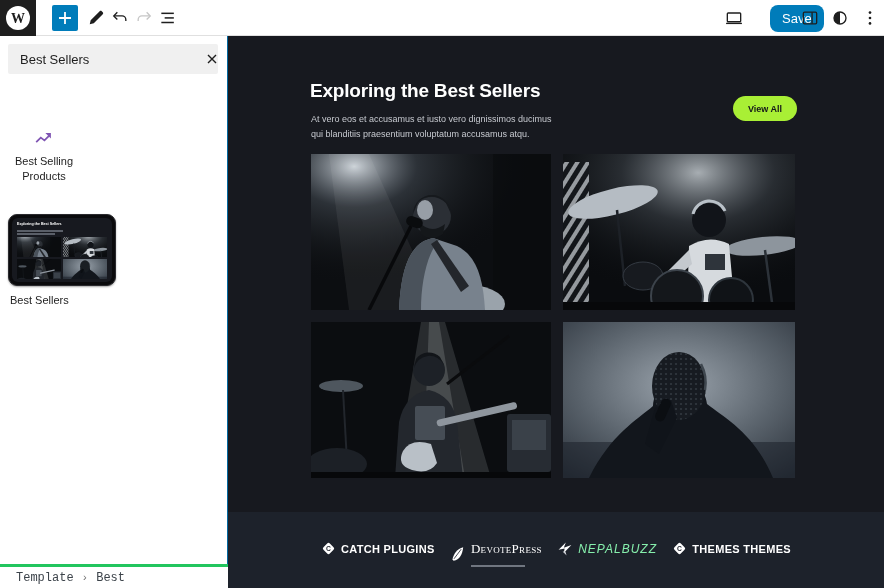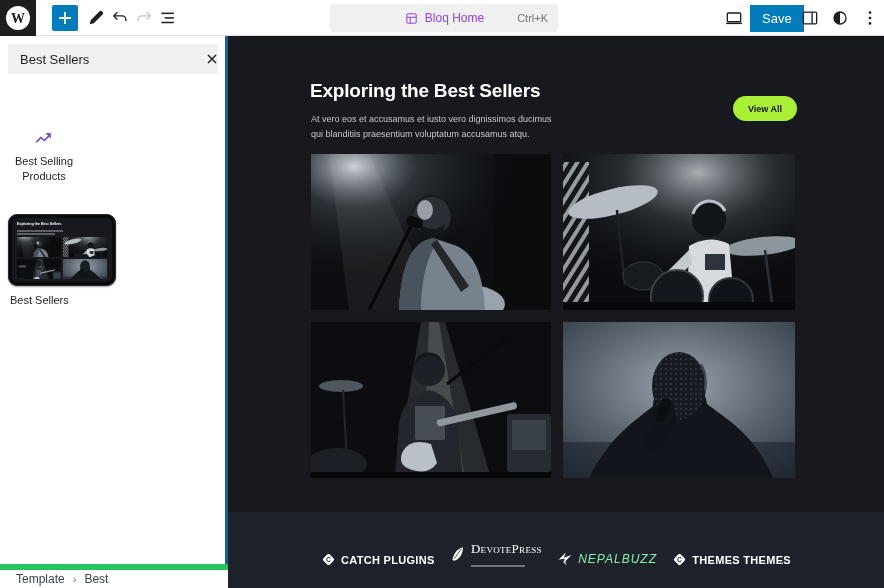--- a/index.html
+++ b/index.html
@@ -22,30 +22,30 @@
   #redo-btn    { left:132px; }
   #listview-btn{ left:156px; }
 
   #docbar { left:330px; top:4px; width:228px; height:28px; background:#f0f0f0;
             border-radius:4px; display:flex; align-items:center; padding:0 10px; cursor:pointer; }
   #docbar .doc-title { display:flex; align-items:center; gap:6px; margin:0 auto;
             color:#8f45d6; font-size:12px; font-weight:500; }
   #docbar .shortcut { position:absolute; right:10px; color:#757575; font-size:11px; }
 
   #preview-btn { left:722px; top:6px; width:24px; height:24px; }
-  #save-btn { left:750px; top:5px; height:27px; padding:0 12px; background:#007cba;
-              border:none; border-radius:0; color:#fff; font-size:13px;
+  #save-btn { left:770px; top:5px; height:27px; padding:0 12px; background:#007cba;
+              border:none; border-radius:8px; color:#fff; font-size:13px;
               font-family:inherit; cursor:pointer; }
   #panel-btn    { left:798px; top:6px; width:24px; height:24px; }
   #styles-btn   { left:828px; top:6px; width:24px; height:24px; }
   #options-btn  { left:858px; top:6px; width:24px; height:24px; }
 
   
   #sidebar { left:0; top:36px; width:228px; height:528px; background:#fff;
-             border-right:3px solid #0369a1; z-index:20; }
+             border-right:1px solid #0369a1; z-index:20; }
   #search-box { left:8px; top:8px; width:210px; height:30px; background:#f0f0f0;
                 border-radius:2px; display:flex; align-items:center; }
   #search-input { flex:1; border:none; background:transparent; font-size:13px;
                   color:#1e1e1e; padding:0 8px 0 12px; font-family:inherit; outline:none; }
   #search-clear { width:24px; height:24px; margin-right:4px; }
 
   #block-result { left:8px; top:76px; width:72px; height:88px; display:flex;
                   flex-direction:column; align-items:center; justify-content:center;
                   gap:4px; border-radius:2px; cursor:pointer; }
   #block-result .lbl { font-size:11px; color:#1e1e1e; text-align:center; line-height:1.35; }
@@ -61,42 +61,42 @@
                   transform:scale(0.45); transform-origin:left top; width:200%; }
   .mini-pill { width:14px; height:5px; border-radius:3px; background:#a9ef35; margin-left:auto; }
   .mini-bars div { height:1.5px; background:#5a5f68; margin-bottom:1.5px; }
   .mini-grid { display:grid; grid-template-columns:1fr 1fr; gap:2px; margin-top:2px; }
   .mini-grid .mcell { height:20px; overflow:hidden; }
   .mini-grid svg { width:100%; height:100%; display:block; }
   #pattern-card .plabel { font-size:11px; color:#1e1e1e; margin-top:8px; padding-left:2px; }
 
   
   #crumbbar { left:0; top:564px; width:228px; height:24px; background:#fff;
-              border-top:6px solid #22c55e; display:flex; align-items:center;
-              padding-left:16px; gap:8px; z-index:25; }
+              border-top:3px solid #22c55e; display:flex; align-items:center;
+              padding-left:16px; gap:8px; z-index:25;font-family:Liberation Mono, monospace; }
   #crumbbar span { font-size:12px; color:#3c434a; }
   #crumbbar .sep { color:#757575; font-size:11px; }
 
   
   #canvas { left:228px; top:36px; width:656px; height:552px; background:#17191f;
             overflow:hidden; }
   #section-heading { left:82px; top:44px; color:#fff; font-size:19px; font-weight:bold;
                      letter-spacing:-0.2px; cursor:default; }
   #section-desc { left:83px; top:76px; color:#c7cad0; font-size:9px; line-height:1.7; }
   #view-all-btn { left:505px; top:60px; width:64px; height:25px; border-radius:13px;
                   background:#a9ef35; border:none; color:#14161a; font-size:9px;
                   font-weight:bold; font-family:inherit; cursor:pointer; }
   #img-grid { left:83px; top:118px; width:484px; display:grid;
               grid-template-columns:240px 232px; grid-template-rows:156px 156px; gap:12px; }
   #img-grid figure { overflow:hidden; cursor:pointer; }
   #img-grid svg { width:100%; height:100%; display:block; }
 
   #site-footer { left:0; top:476px; width:656px; height:76px; background:#1d222b;
                  display:flex; align-items:center; justify-content:center; }
-  #logo-row { display:flex; align-items:flex-end; justify-content:space-between;
+  #logo-row { display:flex; align-items:flex-start; justify-content:space-between;
               width:470px; margin-top:8px; }
   .logo { display:flex; align-items:center; gap:5px; color:#fff; cursor:pointer; }
   .logo-bold { font-size:11px; font-weight:800; letter-spacing:0.3px; white-space:nowrap; }
   .logo-serif { font-family:"Liberation Serif", serif; font-variant:small-caps;
                 font-size:13px; letter-spacing:0.3px; white-space:nowrap; }
   .logo-plain { font-size:12px; font-weight:500; letter-spacing:1px; color:#86efac;
                 white-space:nowrap;font-style:italic; }
   .devote-stack { display:flex; flex-direction:column; gap:8px; }
   .tagline-bar { width:54px; height:2px; background:#707680; }
 
@@ -232,31 +232,20 @@
       </svg>
     </div>
     <div id="listview-btn" class="abs tb-btn tool-icon">
       <svg width="20" height="20" viewBox="0 0 24 24">
         <rect x="4" y="5.5" width="15" height="1.8" fill="#1e1e1e"></rect>
         <rect x="8" y="11" width="11" height="1.8" fill="#1e1e1e"></rect>
         <rect x="4" y="16.5" width="15" height="1.8" fill="#1e1e1e"></rect>
       </svg>
     </div>
 
-    <div id="docbar" class="abs">
-      <span class="doc-title">
-        <svg width="15" height="15" viewBox="0 0 24 24">
-          <rect x="4.5" y="4.5" width="15" height="15" rx="1.5" fill="none" stroke="#8f45d6" stroke-width="1.6"></rect>
-          <line x1="4.5" y1="10" x2="19.5" y2="10" stroke="#8f45d6" stroke-width="1.6"></line>
-          <line x1="10" y1="10" x2="10" y2="19.5" stroke="#8f45d6" stroke-width="1.6"></line>
-        </svg>
-        <span>Bloq Home</span>
-      </span>
-      <span class="shortcut">Ctrl+K</span>
-    </div>
 
     <div id="preview-btn" class="abs tb-btn">
       <svg width="20" height="20" viewBox="0 0 24 24">
         <rect x="4" y="6" width="16" height="10.5" rx="1" fill="none" stroke="#1e1e1e" stroke-width="1.6"></rect>
         <path d="M2.5 18.5h19" stroke="#1e1e1e" stroke-width="1.6"></path>
       </svg>
     </div>
     <button id="save-btn" class="abs">Save</button>
     <div id="panel-btn" class="abs tb-btn">
       <svg width="20" height="20" viewBox="0 0 24 24">

